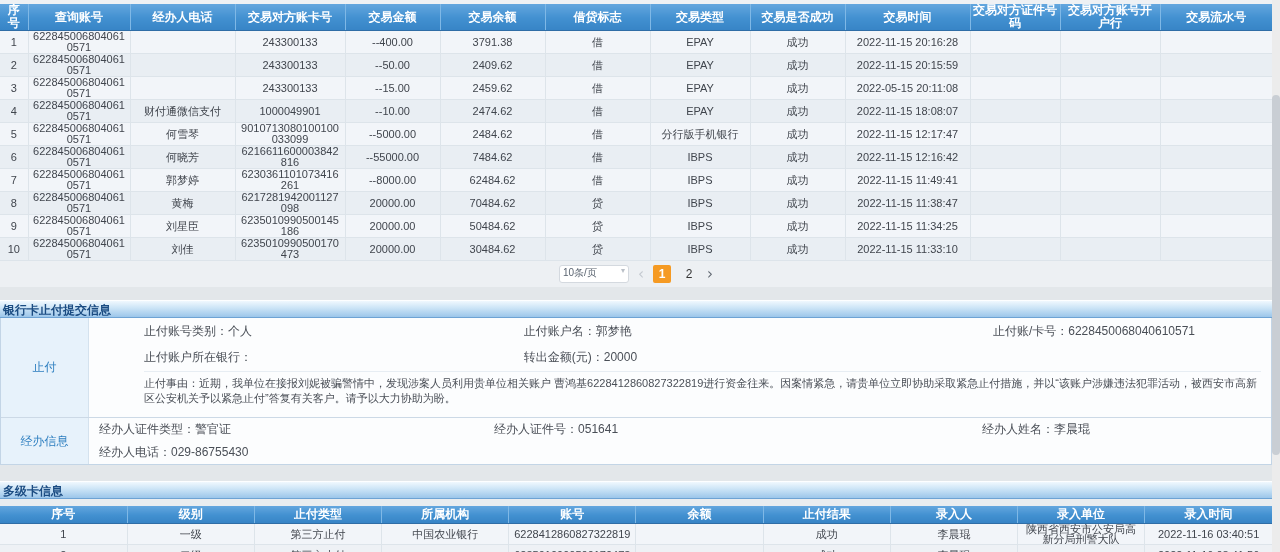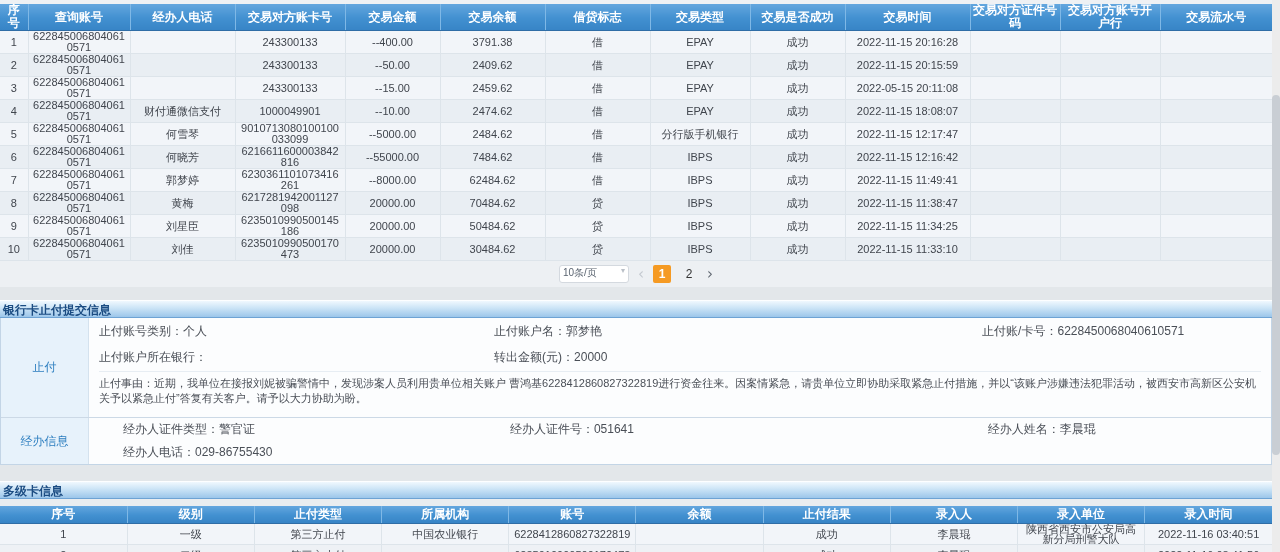--- a/index.html
+++ b/index.html
@@ -51,28 +51,28 @@
   .sec-title {
     height:18px; line-height:18px; padding-left:3px;
     background:linear-gradient(180deg,#f0f8fe 0%,#cfe6f7 40%,#9cc6ea 100%);
     border-bottom:1px solid #6ea3d4; border-top:1px solid #fdfeff;
     color:#1b4c82; font-size:12px; font-weight:bold;font-family:Liberation Serif, serif;
   }
 
   
   .info-box { background:#fcfdfe; border:1px solid #c3d5e6; border-top:none; }
   .info-row { display:flex; }
-  .info-row + .info-row { border-top:1px solid #ccd9e6;gap:24px; }
+  .info-row + .info-row { border-top:1px solid #ccd9e6; }
   .row-label {
     width:88px; background:#e7f2fb; color:#2e7fc0; font-size:12px;
     display:flex; align-items:center; justify-content:center;
     border-right:1px solid #d4e2ee; flex-shrink:0;
   }
   .row-content { flex:1; padding:0 10px; overflow:hidden; }
-  .zhifu-content { height:99px; }
+  .zhifu-content { height:99px;margin-left:45px; }
   .jingban-content { height:46px; }
   .fgrid { display:grid; grid-template-columns:34% 42% 24%; }
   .field { height:26px; line-height:26px; font-size:12px; color:#4a4f57; white-space:nowrap; overflow:hidden; }
   .jingban-content .field { height:23px; line-height:23px; }
   .reason {
     font-size:11px; line-height:15px; color:#4a4f57; padding-top:4px; margin-top:1px;
     border-top:1px solid #e7edf3; word-break:break-all;
   }
 
   

